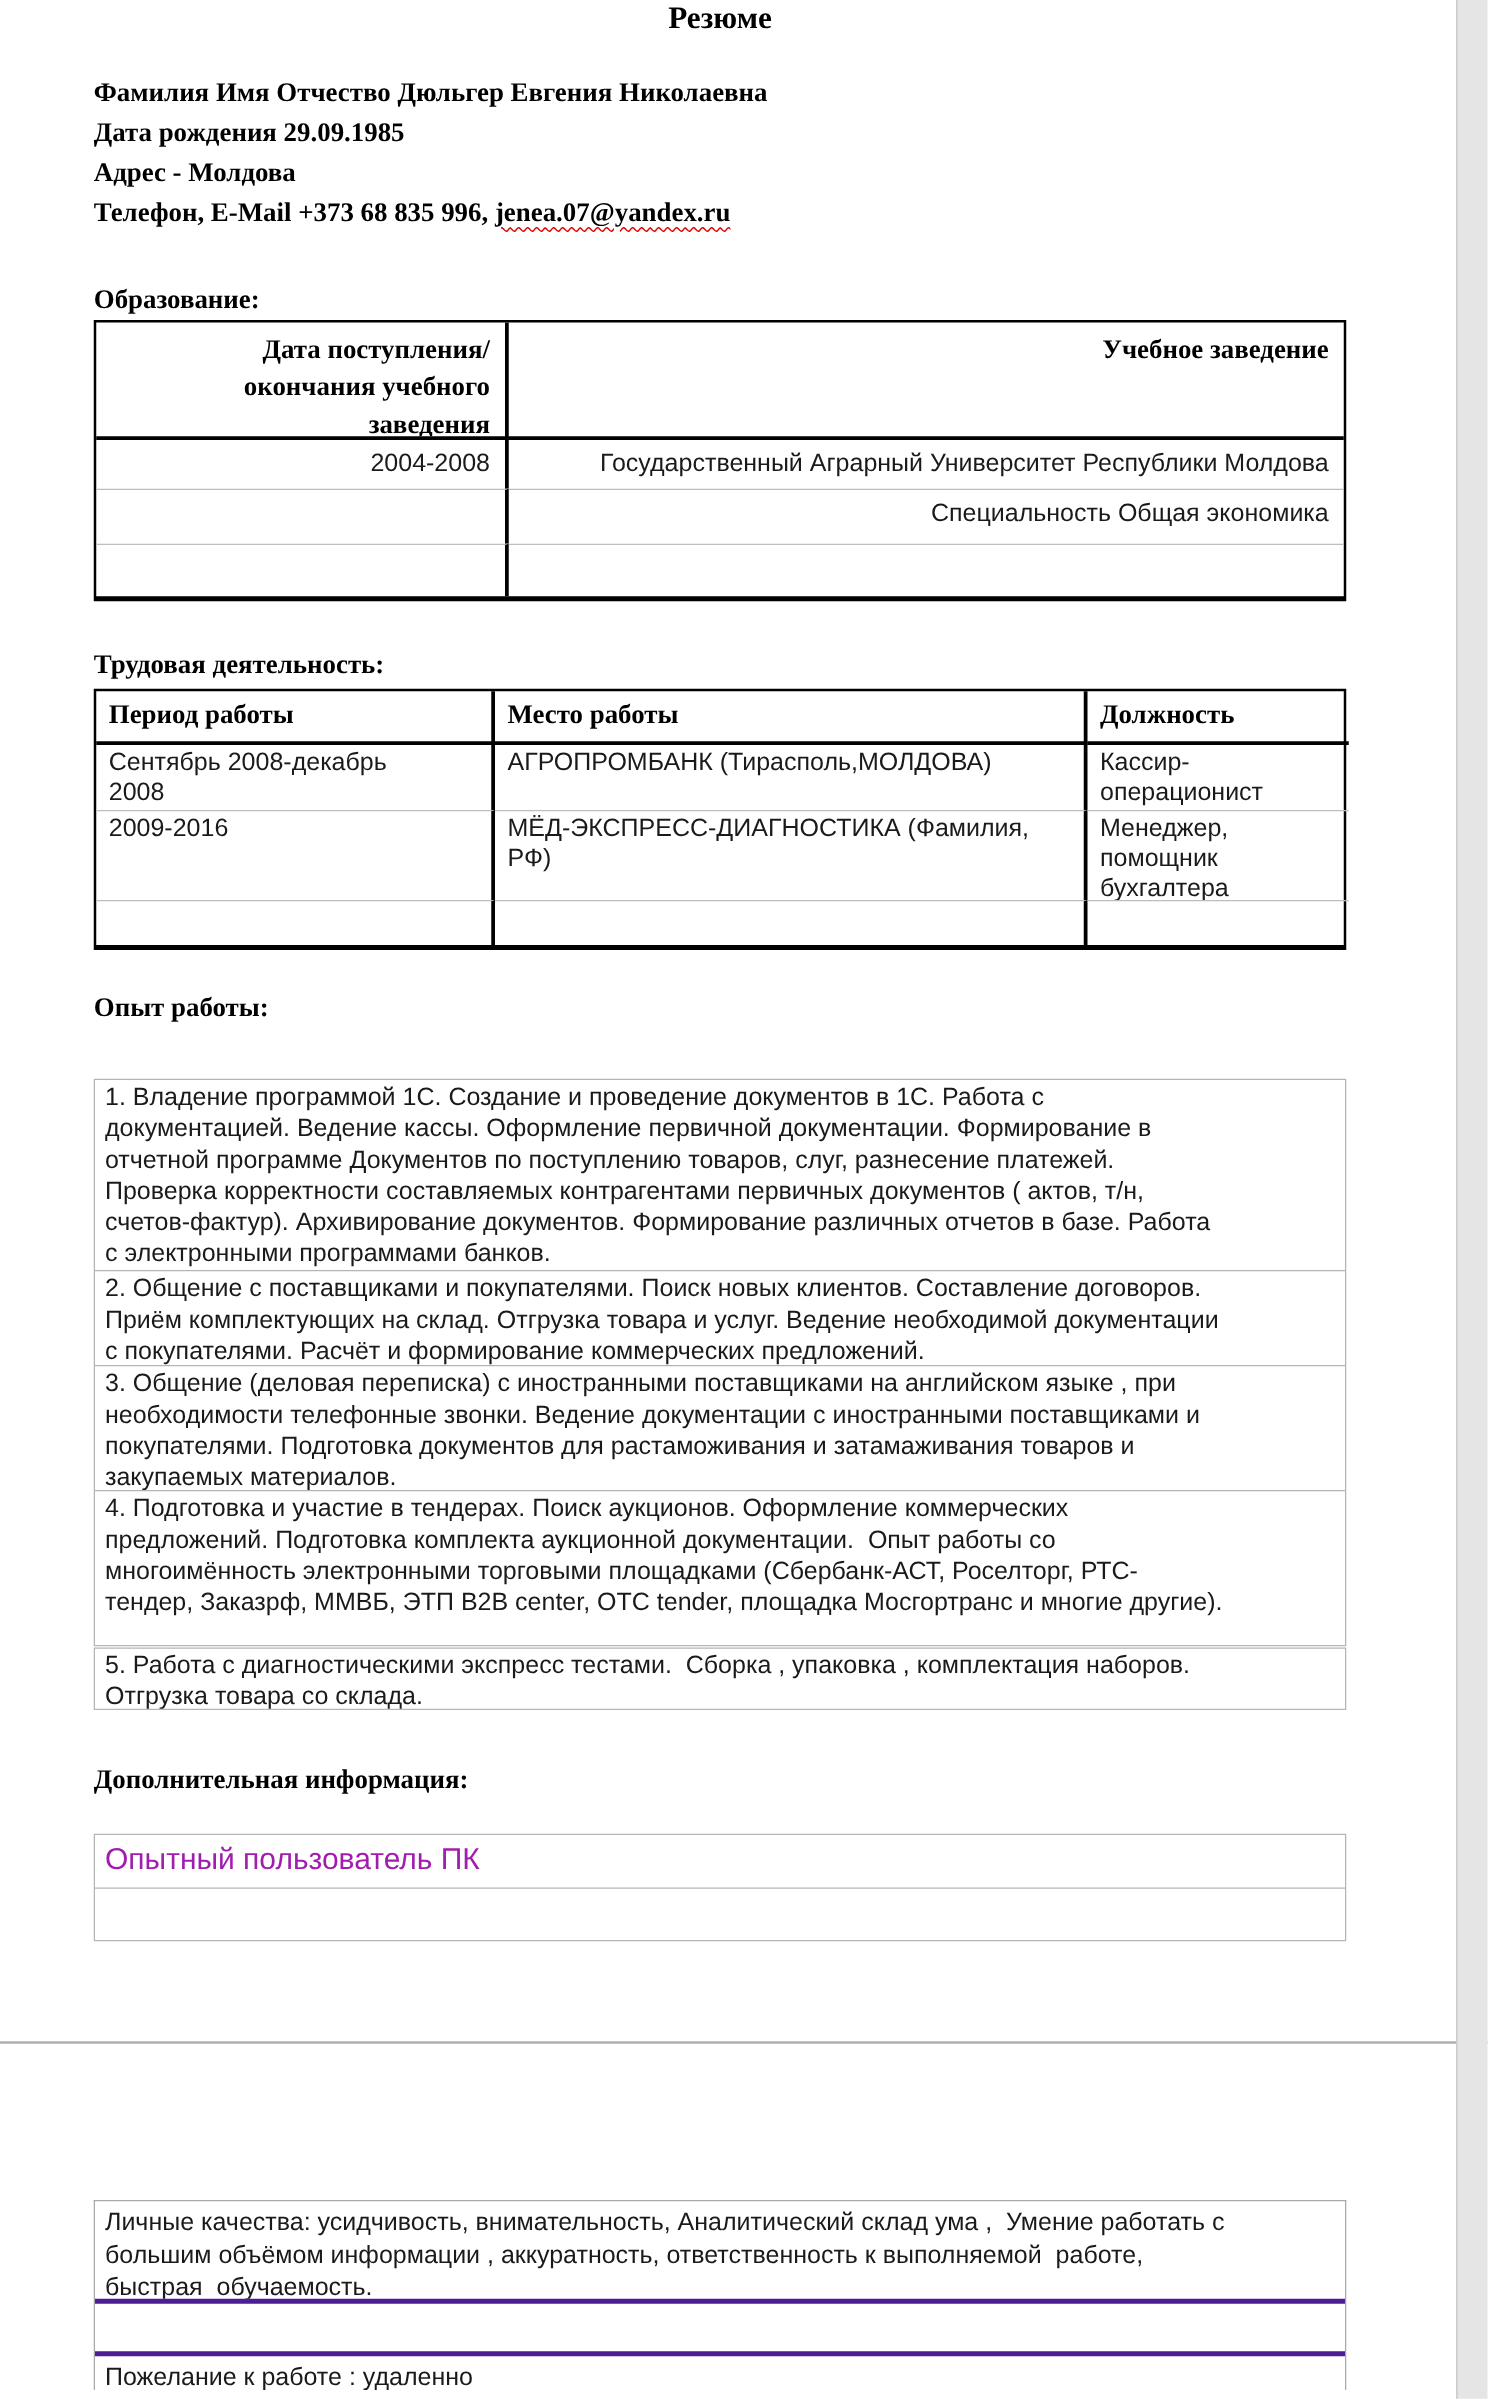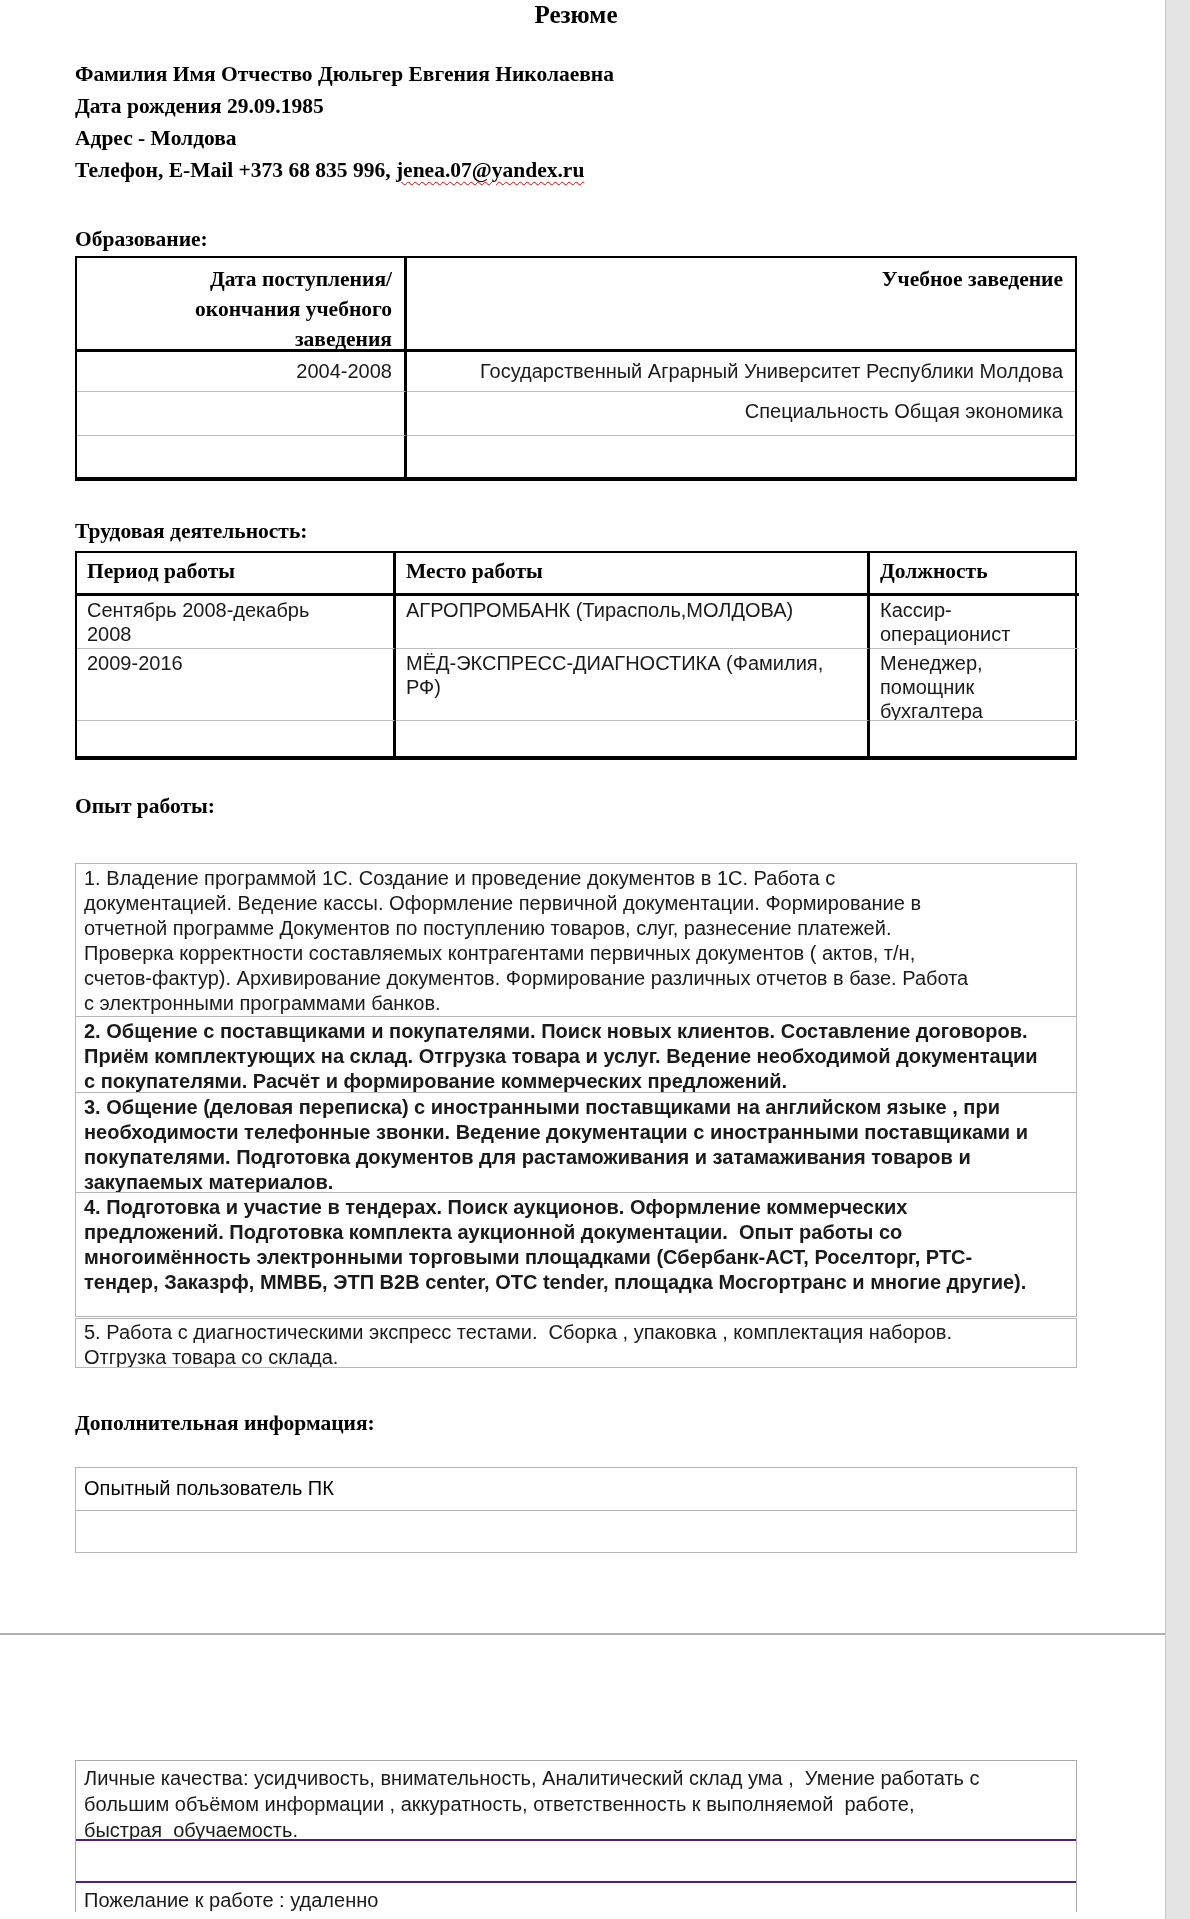--- a/index.html
+++ b/index.html
@@ -43,38 +43,38 @@
   .work-table .cell { box-sizing:border-box; overflow:hidden; }
   .work-table .c1, .work-table .c2 { border-right:3px solid #000; }
   .work-table .hdr { border-bottom:3px solid #000; font-size:21.5px; line-height:30px; padding:3px 10px; }
   .work-table .data { font-size:20px; line-height:24px; padding:2px 10px; color:#1a1a1a; white-space:pre-line; }
   .work-table .rt { border-top:1px solid #bdbdbd; }
 
   
   .items-box { top:863px; border:1px solid #b5b5b5; box-sizing:border-box; }
   .item-row { box-sizing:border-box; overflow:hidden; white-space:pre-wrap;
     font-size:20px; line-height:25px; padding:2px 8px 0 8px; color:#1a1a1a; }
-  .item-row + .item-row { border-top:1px solid #b5b5b5;font-weight:bold; }
+  .item-row + .item-row { border-top:1px solid #b5b5b5; }
   .item5-box { top:1318px; height:50px; border:1px solid #b5b5b5; box-sizing:border-box;
     font-size:20px; line-height:25px; padding:1px 8px 0 8px; color:#1a1a1a; white-space:pre-wrap; overflow:hidden; }
 
   
   .add-box { top:1467px; border:1px solid #b5b5b5; box-sizing:border-box; }
-  .add-row { box-sizing:border-box; overflow:hidden; font-size:20px; line-height:24px;
-    padding:8px 8px 0 8px; color:#000000; }
+  .add-row { box-sizing:border-box; overflow:hidden; font-size:24px; line-height:24px;
+    padding:8px 8px 0 8px; color:#a21caf; }
   .add-row + .add-row { border-top:1px solid #b5b5b5; }
 
   
   .page-break { left:0; top:1633px; width:1190px; height:2px; background:#b0b0b0; }
 
   
   .pers-box { top:1760px; border:1px solid #a9a9a9; border-bottom:none; box-sizing:border-box; }
   .pers-row { box-sizing:border-box; overflow:hidden; font-size:20px; line-height:26px;
     padding:4px 8px 0 8px; color:#1a1a1a; white-space:pre-wrap; }
-  .pers-row + .pers-row { border-top:2px solid #4c1d95; }
+  .pers-row + .pers-row { border-top:4px solid #4c1d95; }
 
   
   .page-edge { left:1165px; top:0; width:25px; height:1919px; background:#e5e5e5; border-left:1px solid #c4c4c4; box-sizing:border-box; }
 </style>
 </head>
 <body>
 
 <div class="abs content-left serif doc-title">Резюме</div>
 
 <div class="abs content-left serif info-block">

